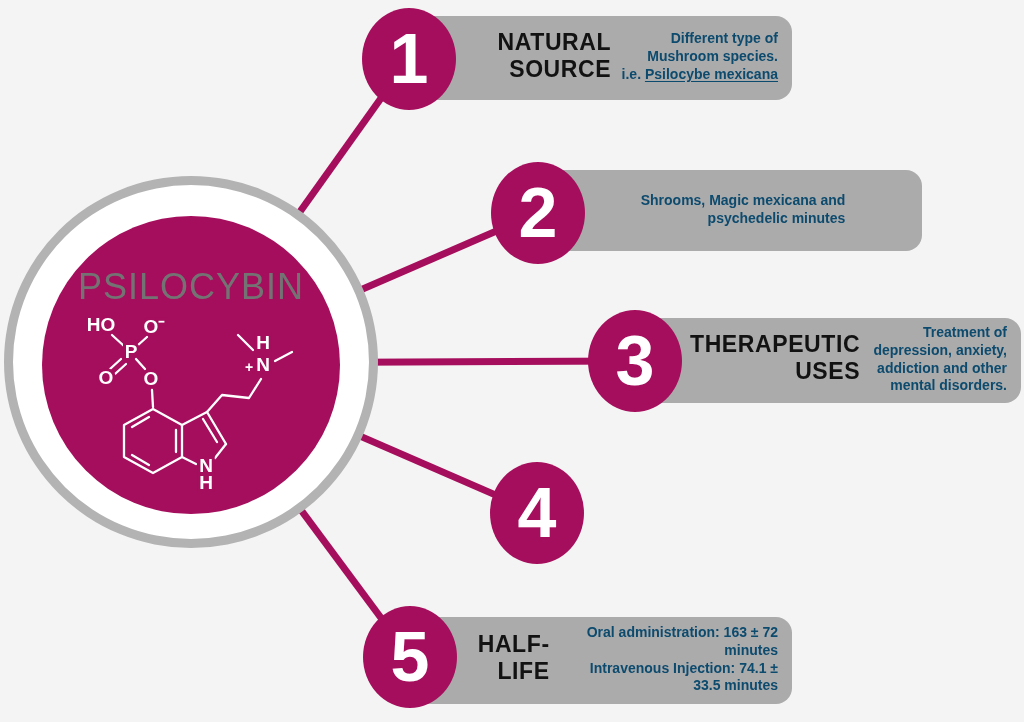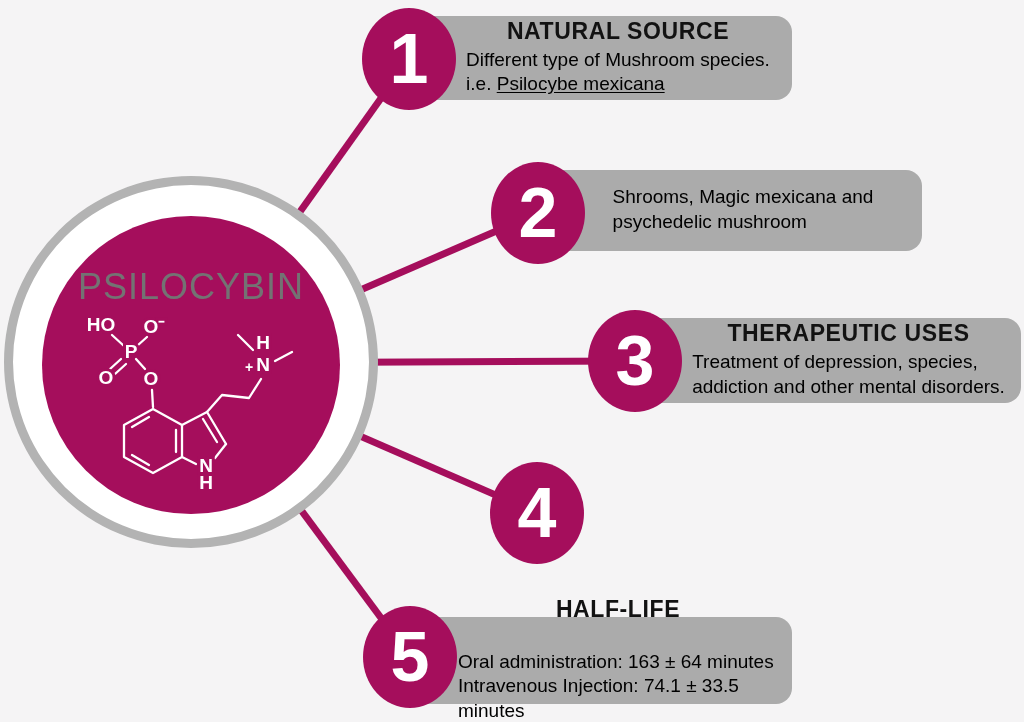--- a/index.html
+++ b/index.html
@@ -6,27 +6,27 @@
   body{font-family:"Liberation Sans", sans-serif;}
   #stage{
     position:relative;width:1024px;height:722px;background:#f5f4f5;overflow:hidden;
   }
   
   #connectors{position:absolute;left:0;top:0;width:1024px;height:722px;z-index:1;}
 
   
   .bar{
     position:absolute;z-index:2;background:#ababab;border-radius:16px;
-    display:flex;flex-direction:column;justify-content:center;align-items:center;
-    text-align:left;box-sizing:border-box;padding:4px 14px 6px 60px;
+    display:flex;flex-direction:row;justify-content:center;align-items:center;
+    text-align:right;box-sizing:border-box;padding:4px 14px 6px 60px;
   }
   .bar-head{
     font-weight:bold;font-size:23px;color:#121212;letter-spacing:0.6px;margin-bottom:3px;
   }
-  .bar-body{font-size:19px;color:#000000;line-height:1.28;}
+  .bar-body{font-size:14px;color:#0c4a6e;line-height:1.28;font-weight:bold;}
   .u{text-decoration:underline;text-underline-offset:2px;}
   .bar1{left:398px;top:16px;width:394px;height:84px;}
   .bar2{left:518px;top:170px;width:404px;height:81px;}
   .bar3{left:620px;top:318px;width:401px;height:85px;padding-left:70px;}
   .bar4{left:508px;top:468px;width:414px;height:88px;}
   .bar5{left:398px;top:617px;width:394px;height:87px;gap:24px;}
 
   
   .bubble{
     position:absolute;z-index:3;width:94px;height:102px;border-radius:50%;
@@ -79,37 +79,37 @@
     <div class="bar-head">NATURAL SOURCE</div>
     <div class="bar-body">
       <span>Different type of Mushroom species.</span><br>
       <span>i.e. </span><span class="u">Psilocybe mexicana</span>
     </div>
   </div>
 
   <div class="bar bar2">
     <div class="bar-body">
       <span>Shrooms, Magic mexicana and</span><br>
-      <span>psychedelic mushroom</span>
+      <span>psychedelic minutes</span>
     </div>
   </div>
 
   <div class="bar bar3">
     <div class="bar-head">THERAPEUTIC USES</div>
     <div class="bar-body">
-      <span>Treatment of depression, species,</span><br>
+      <span>Treatment of depression, anxiety,</span><br>
       <span>addiction and other mental disorders.</span>
     </div>
   </div>
 
 
   <div class="bar bar5">
     <div class="bar-head">HALF-LIFE</div>
     <div class="bar-body">
-      <span>Oral administration: 163 ± 64 minutes</span><br>
+      <span>Oral administration: 163 ± 72 minutes</span><br>
       <span>Intravenous Injection: 74.1 ± 33.5 minutes</span>
     </div>
   </div>
 
   <div class="bubble b1">
       <span>1</span>
     </div>
   <div class="bubble b2">
       <span>2</span>
     </div>

